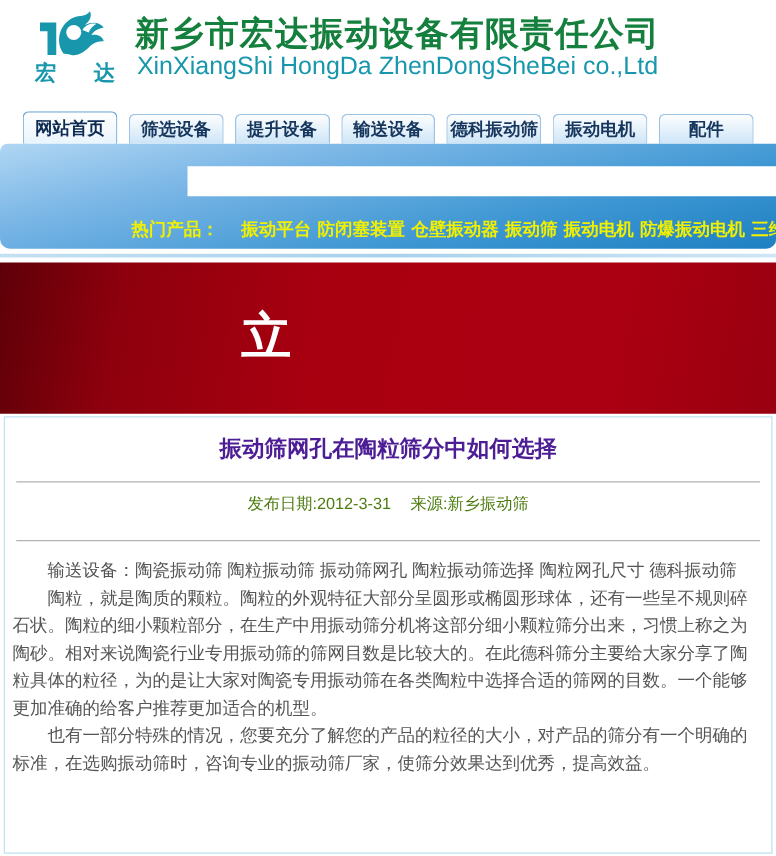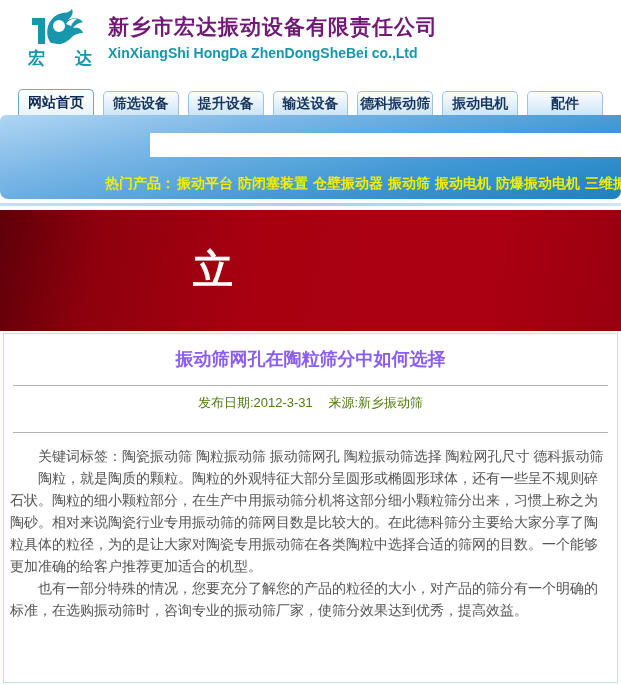--- a/index.html
+++ b/index.html
@@ -8,46 +8,46 @@
     font-family:"Liberation Sans","DejaVu Sans",sans-serif;
     position:relative;
   }
   
   .site-header{height:88px;display:flex;align-items:flex-start;padding:6px 0 0 26px;box-sizing:border-box;background:#fff;}
   .logo{width:78px;margin-right:4px;}
   .logo svg{display:block;}
   .logo-text{display:flex;justify-content:space-between;width:64px;margin-left:2px;
     color:#1897ac;font-weight:bold;font-size:17px;line-height:17px;}
   .company{padding-top:6px;}
-  .company .cn{color:#701a75;font-weight:bold;font-size:21px;letter-spacing:1px;line-height:30px;}
-  .company .en{color:#1897ac;font-weight:bold;font-size:14px;line-height:22px;}
+  .company .cn{color:#15803d;font-weight:bold;font-size:27px;letter-spacing:1px;line-height:30px;}
+  .company .en{color:#1897ac;font-weight:normal;font-size:20px;line-height:22px;text-align:center;}
   
   .tabs{height:27px;display:flex;align-items:flex-end;padding:0 18px;gap:9px;background:#fff;box-sizing:border-box;}
   .tab{flex:1;height:23px;line-height:23px;text-align:center;font-size:14px;color:#17365d;
     border:1px solid #9cc2e5;border-bottom:none;border-radius:5px 5px 0 0;
     background:linear-gradient(#fdfeff,#cde5f7);cursor:pointer;white-space:nowrap;overflow:hidden;text-decoration:none;font-weight:bold;}
   .tab.active{height:25px;line-height:25px;font-weight:bold;color:#0d2b52;
     background:linear-gradient(#ffffff,#eaf4fc);border-color:#6fa7d4;}
   
   .bluebar{position:relative;height:84px;margin:0;border-radius:6px 0 8px 8px;
     background:linear-gradient(168deg,#b0d6f3 0%,#7ab6e6 30%,#3e97d3 68%,#1e80c2 100%);
     overflow:hidden;}
   .whitebox{position:absolute;left:150px;right:0;top:18px;height:24px;background:#ffffff;}
   .hot{position:absolute;left:105px;right:0;bottom:7px;height:18px;
     white-space:nowrap;overflow:hidden;color:#f0f000;font-weight:bold;font-size:14px;line-height:18px;}
   .hot a{color:#f0f000;text-decoration:none;margin-right:5px;}
-  .hot .hot-label{margin-right:2px;}
+  .hot .hot-label{margin-right:18px;}
   
   .rule{height:3px;margin:4px 0;background:linear-gradient(90deg,#c4e0f2,#a9d2ec 50%,#cfe6f5);}
   .banner{position:relative;height:121px;
     background:linear-gradient(100deg,#5e0008 0%,#8e000d 16%,#a90010 42%,#ab0011 78%,#990010 100%);}
   .banner-char{position:absolute;left:193px;top:36px;color:#fff;font-weight:bold;font-size:40px;line-height:46px;}
   
   .article-panel{margin:2px 3px 0 3px;border:1px solid #bfe1f1;background:#fff;height:350px;box-sizing:border-box;overflow:hidden;}
-  .article-title{margin:0;padding-top:13px;text-align:center;font-size:18px;font-weight:bold;color:#8b5cf6;line-height:25px;}
+  .article-title{margin:0;padding-top:13px;text-align:center;font-size:18px;font-weight:bold;color:#4c1d95;line-height:25px;}
   .hr{border:none;border-top:1px solid #b3b3b3;margin:13px 9px 0 9px;height:0;}
   .meta{text-align:center;color:#4d7c0f;font-size:13px;padding:8px 0 7px 0;}
   .meta span{margin:0 6px;}
   .article-body{padding:12px 6px 0 6px;font-size:14px;line-height:22px;color:#555;}
   .article-body p{margin:0;}
   .indent{text-indent:2em;}
 </style>
 </head>
 <body>
 
@@ -95,17 +95,17 @@
 
 <main class="article-panel">
   <h1 class="article-title">振动筛网孔在陶粒筛分中如何选择</h1>
   <hr class="hr">
   <div class="meta">
     <span>发布日期:2012-3-31</span>
     <span>来源:新乡振动筛</span>
   </div>
   <hr class="hr">
   <div class="article-body">
-    <p class="indent">关键词标签：陶瓷振动筛 陶粒振动筛 振动筛网孔 陶粒振动筛选择 陶粒网孔尺寸 德科振动筛</p>
+    <p class="indent">输送设备：陶瓷振动筛 陶粒振动筛 振动筛网孔 陶粒振动筛选择 陶粒网孔尺寸 德科振动筛</p>
     <p class="indent">陶粒，就是陶质的颗粒。陶粒的外观特征大部分呈圆形或椭圆形球体，还有一些呈不规则碎石状。陶粒的细小颗粒部分，在生产中用振动筛分机将这部分细小颗粒筛分出来，习惯上称之为陶砂。相对来说陶瓷行业专用振动筛的筛网目数是比较大的。在此德科筛分主要给大家分享了陶粒具体的粒径，为的是让大家对陶瓷专用振动筛在各类陶粒中选择合适的筛网的目数。一个能够更加准确的给客户推荐更加适合的机型。</p>
     <p class="indent">也有一部分特殊的情况，您要充分了解您的产品的粒径的大小，对产品的筛分有一个明确的标准，在选购振动筛时，咨询专业的振动筛厂家，使筛分效果达到优秀，提高效益。</p>
   </div>
 </main>
 
 </body></html>

